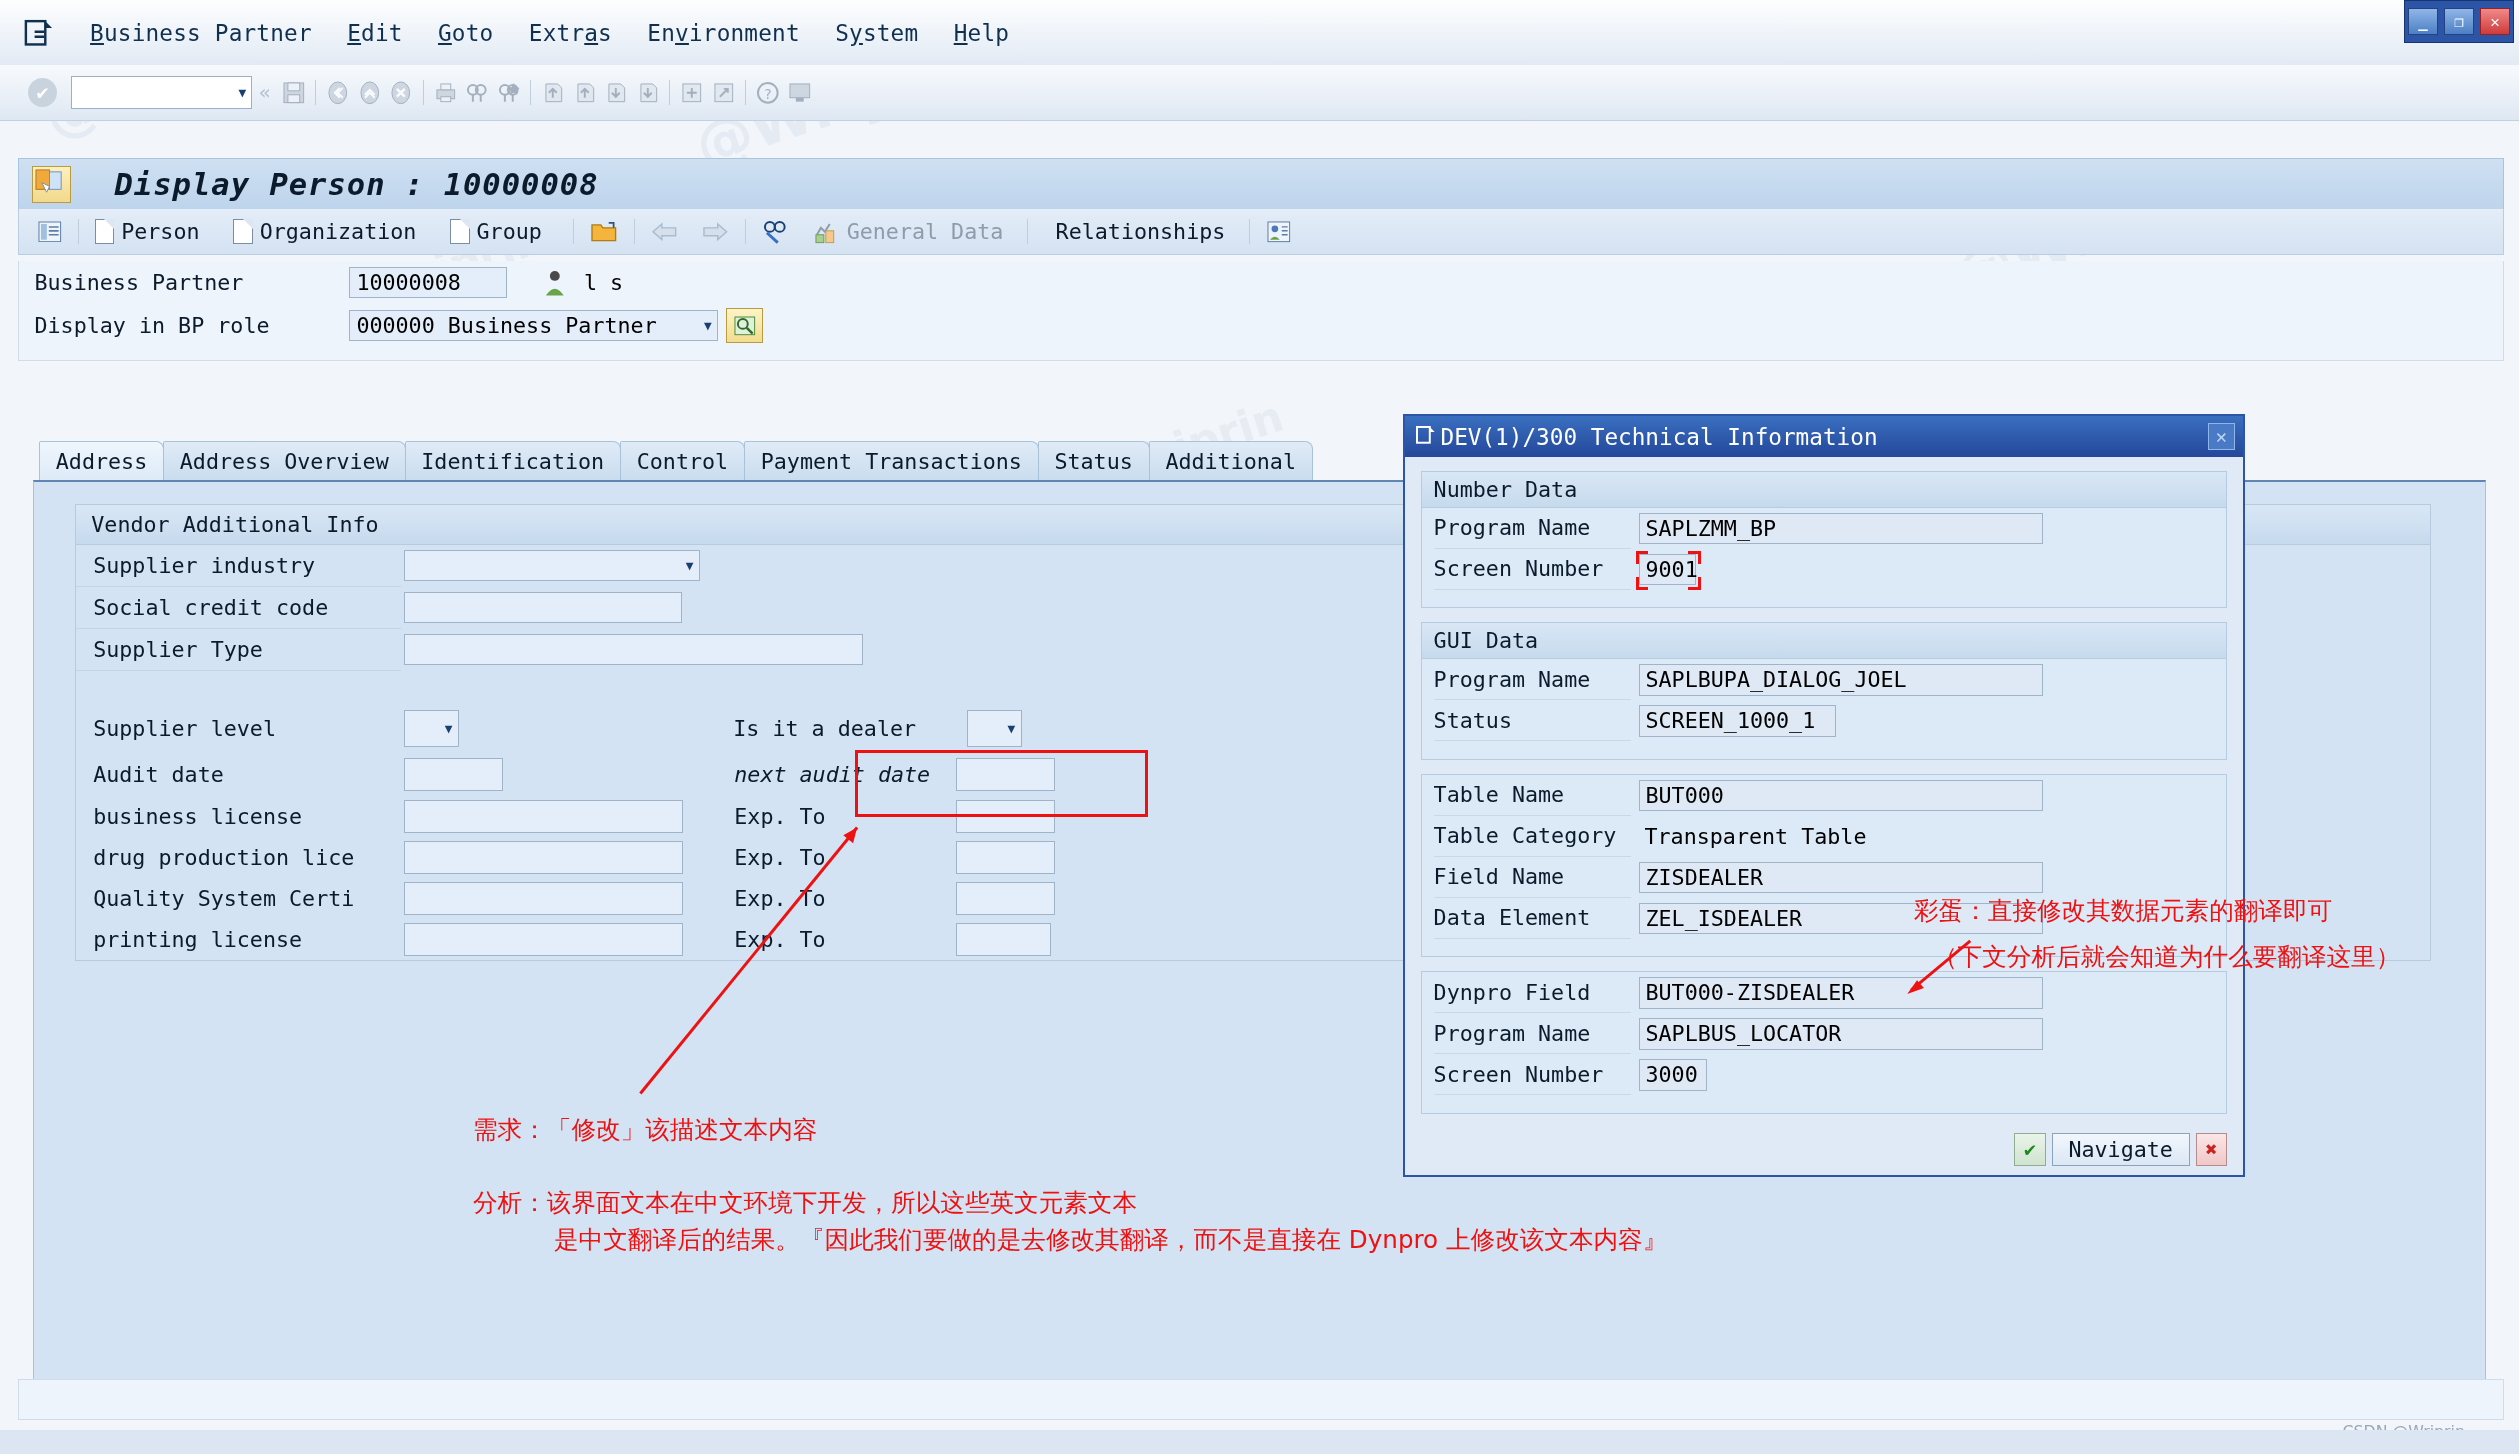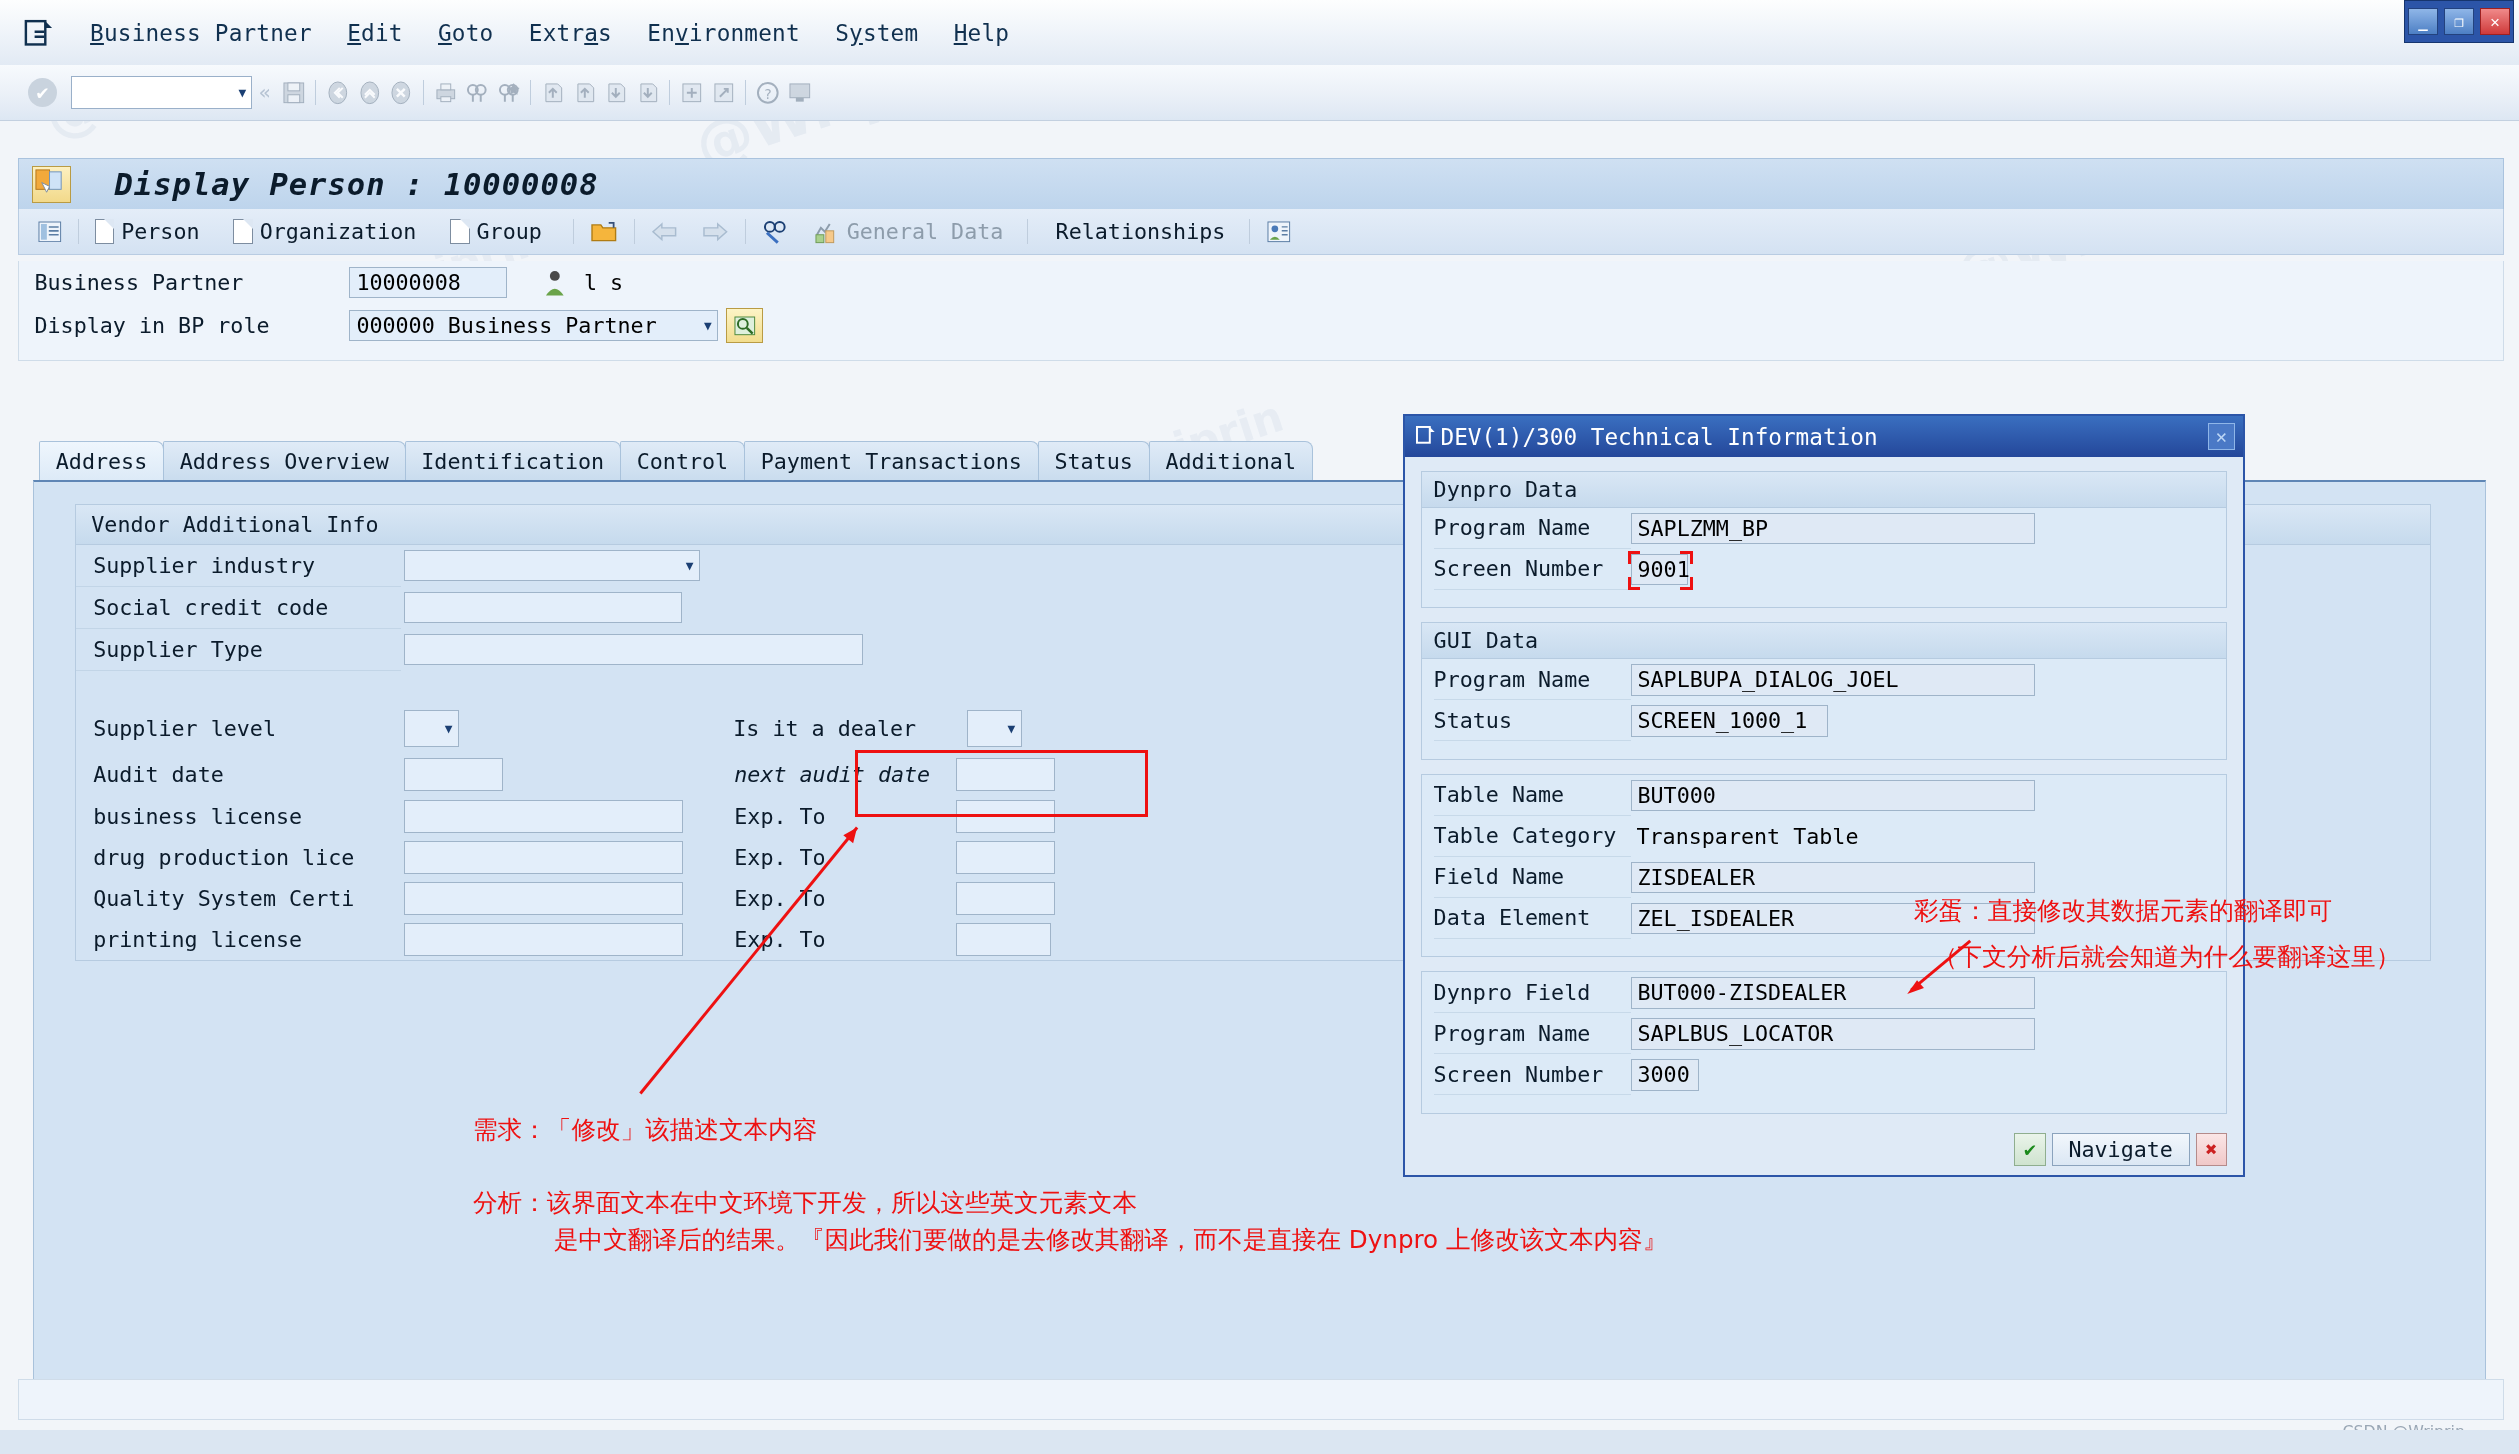--- a/index.html
+++ b/index.html
@@ -91,21 +91,21 @@
   svg.redline{position:absolute;overflow:visible;pointer-events:none;}
   .dialog{position:absolute;left:1403px;top:414px;width:842px;
      background:#dfeaf6;border:2px solid #2c55a8;box-sizing:border-box;}
   .dlgtitle{height:41px;background:linear-gradient(to bottom,#3a6fc0,#24479a);
      display:flex;align-items:center;color:#fff;font-size:22.7px;padding-left:9.9px;}
   .dlgclose{margin-left:auto;margin-right:7.9px;width:25.6px;height:25.6px;background:#4a79c6;border:1px solid #8fb6e8;
      display:flex;align-items:center;justify-content:center;color:#bcd6f5;font-weight:bold;font-size:18.7px;}
   .dsec{margin:13.8px 15.8px 0 15.8px;border:1px solid #b6cbe0;background:#dceaf7;}
   .dsechdr{height:35px;background:linear-gradient(to bottom,#d9e7f5,#c6daed);border-bottom:1px solid #b6cbe0;
      display:flex;align-items:center;padding-left:11.8px;font-size:21.7px;color:#0b1b2b;}
-  .drow{display:flex;height:41px;padding:0 11.8px;}
+  .drow{display:flex;height:41px;padding:0 11.8px;gap:8px;}
   .dlabel{width:197px;font-size:21.7px;color:#0b1b2b;border-bottom:1px solid #c7d9e9;height:41px;
      display:flex;align-items:center;box-sizing:border-box;}
   .dval{flex:1;height:41px;display:flex;align-items:center;}
   .dinp{background:#dfe9f5;border:1px solid #9fb4c9;height:31.5px;display:flex;align-items:center;
      padding:0 5.9px;font-size:21.7px;box-sizing:border-box;}
   .dplain{font-size:21.7px;padding-left:5.9px;}
   .dlgfooter{height:51px;display:flex;align-items:center;justify-content:flex-end;padding-right:15.8px;gap:5.9px;
      margin-top:9.9px;}
   .btn-green{width:29.6px;height:31.5px;background:linear-gradient(#eaf4ea,#cfe3cf);border:1px solid #8fae8f;
      display:flex;align-items:center;justify-content:center;color:#1c8a1c;font-size:19.7px;font-weight:bold;}
@@ -461,21 +461,21 @@
           <rect x="2" y="2" width="13" height="16" fill="none" stroke="#fff" stroke-width="2"></rect>
           <path d="M15 2 L20 7 L15 7 Z" fill="#fff"></path>
         </svg>
     </span>
     <span>DEV(1)/300 Technical Information</span>
     <span class="dlgclose">✕</span>
   </div>
 
   <div class="dsec">
     <div class="dsechdr">
-        <span>Dynpro Data</span>
+        <span>Number Data</span>
       </div>
     <div class="drow">
       <span class="dlabel">Program Name</span>
       <span class="dval">
         <span class="dinp" style="width:404px;">SAPLZMM_BP</span>
       </span>
     </div>
     <div class="drow">
       <span class="dlabel">Screen Number</span>
       <span class="dval" style="position:relative;">

